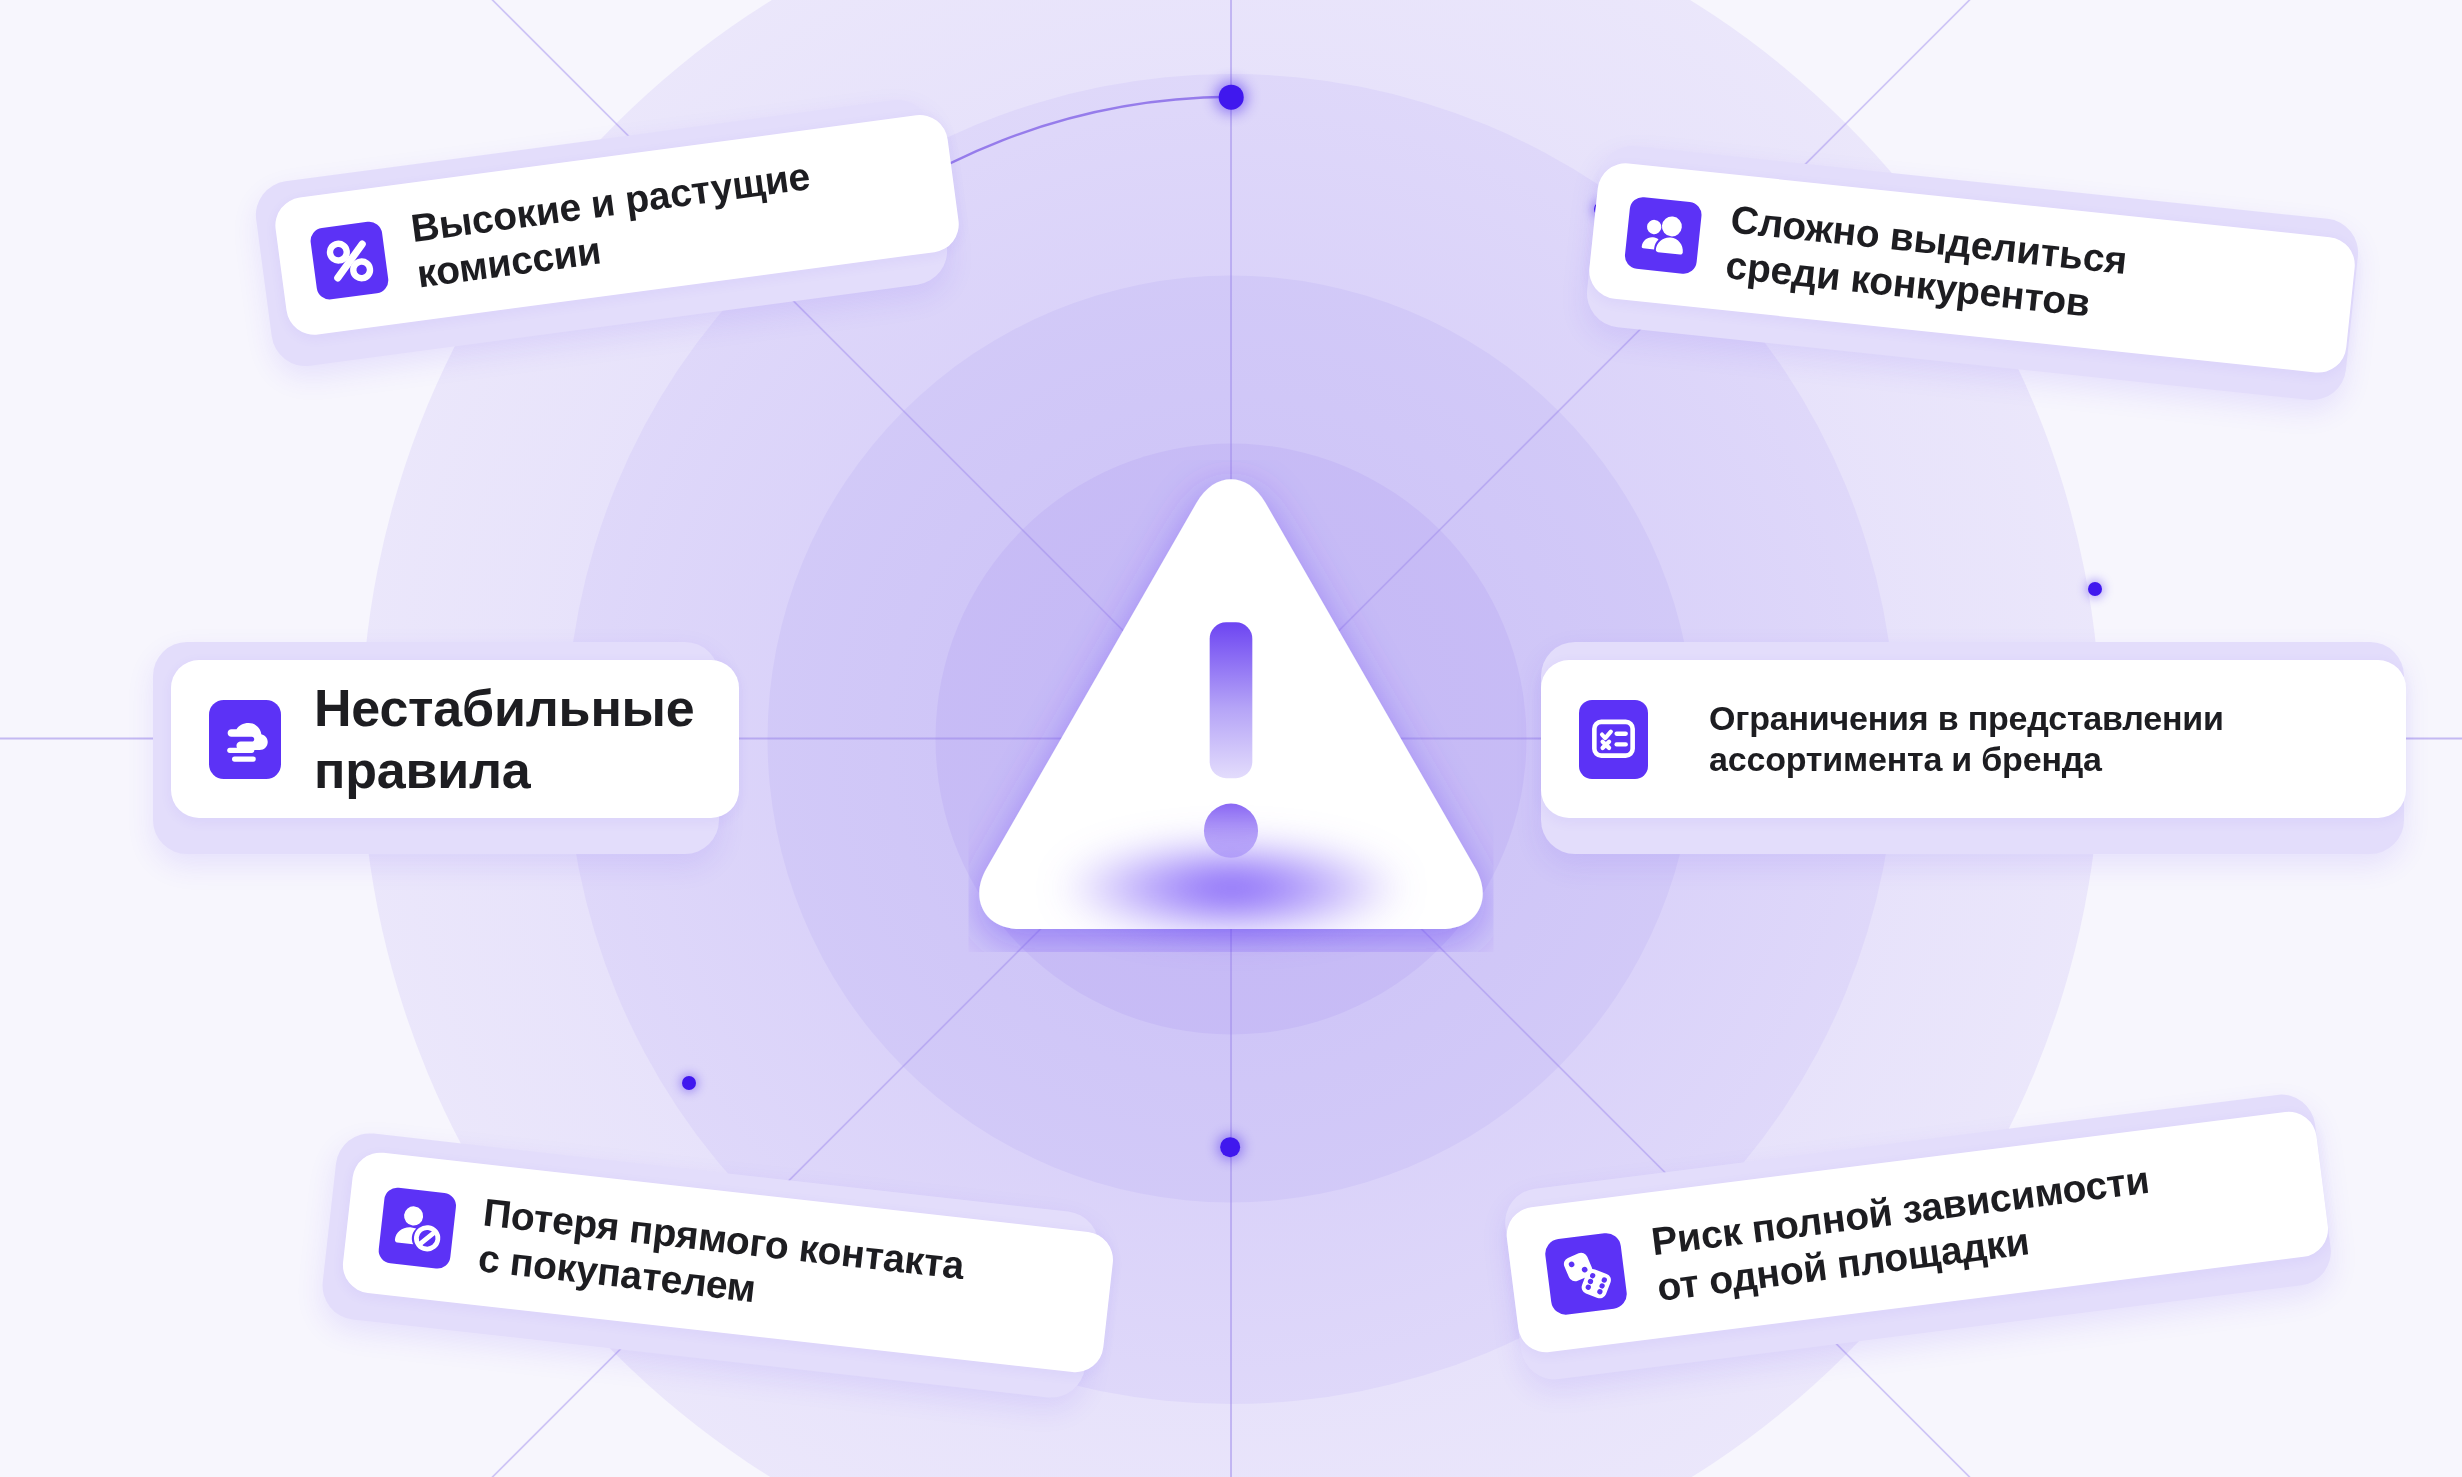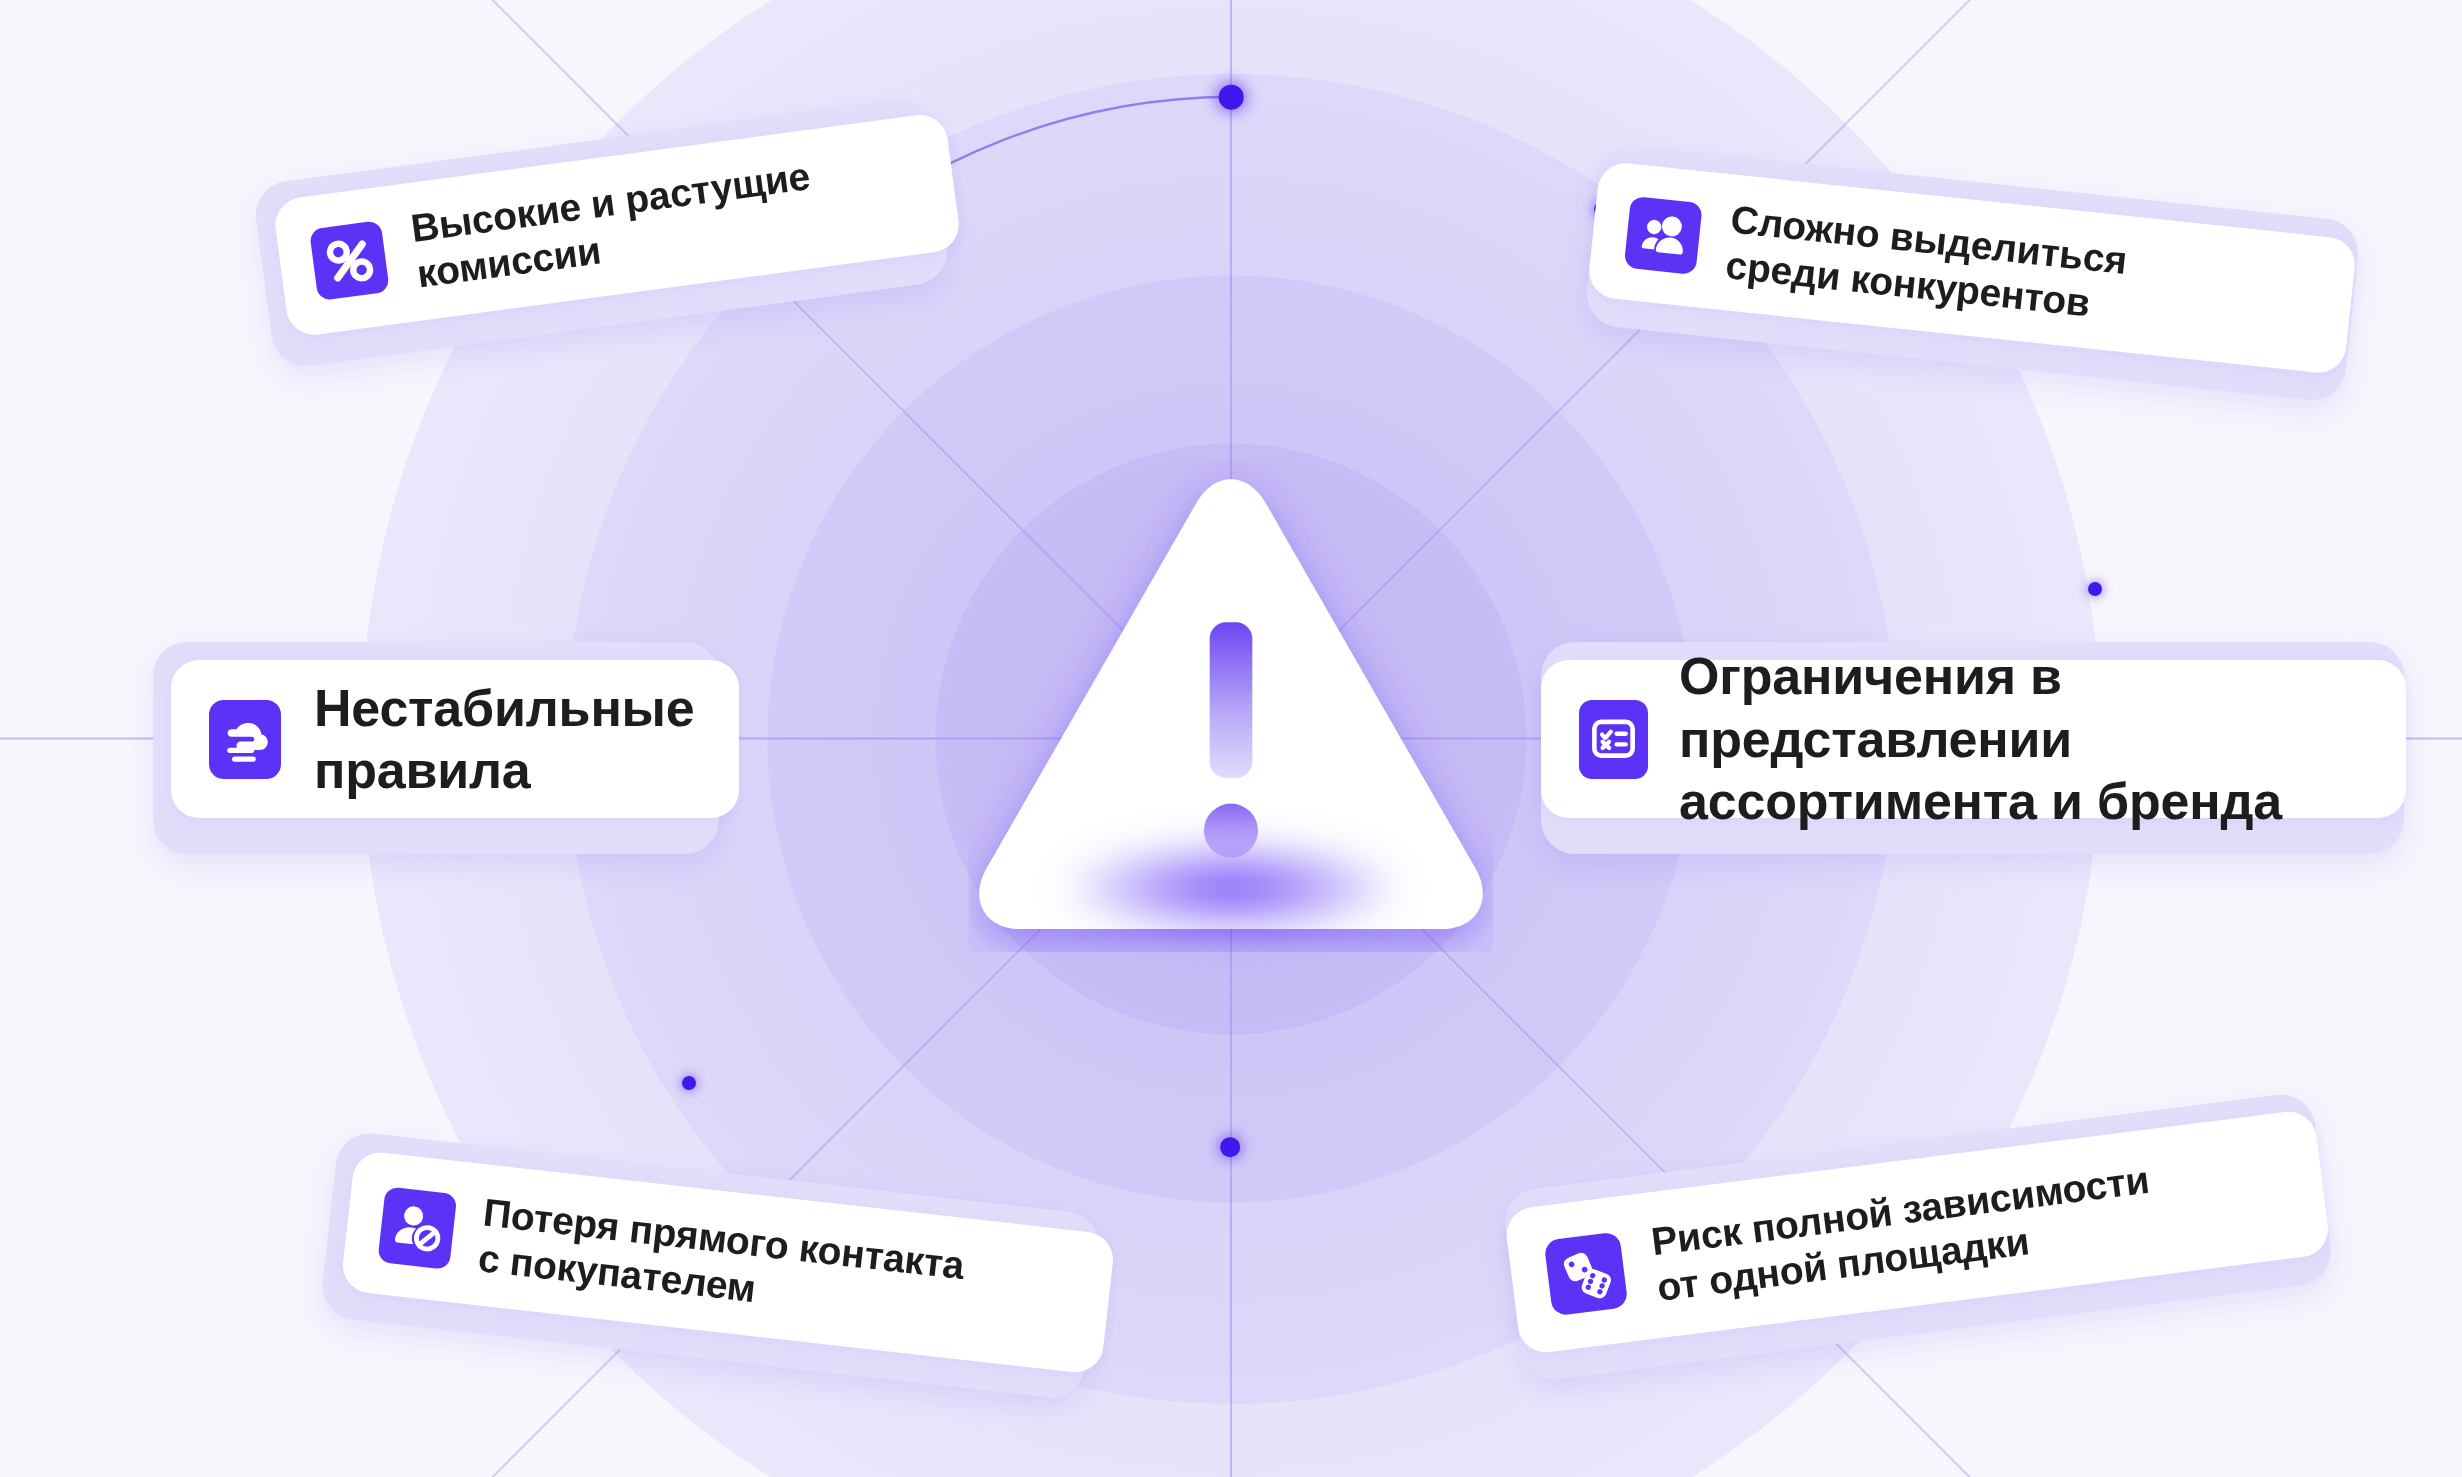--- a/index.html
+++ b/index.html
@@ -132,21 +132,21 @@
   #card-2 { left: 153px;  top: 642px;  width: 548px; height: 194px;
             padding: 18px 0 0 18px; transform: rotate(0deg); }
   #card-2 .card-inner { width: 530px; height: 158px; padding-left: 38px; gap: 33px; }
   #card-2 .card-icon { width: 72px; height: 79px; border-radius: 14.8px; }
   #card-2 .card-text { font-size: 52px; line-height: 1.2; }
 
   #card-3 { left: 1541px; top: 642px;  width: 845px; height: 194px;
             padding: 18px 18px 0 0; transform: rotate(0deg); }
   #card-3 .card-inner { width: 827px; height: 158px; padding-left: 38px; gap: 31px; }
   #card-3 .card-icon { width: 69px; height: 79px; border-radius: 13px; }
-  #card-3 .card-text { font-size: 52px; line-height: 1.2; }
+  #card-3 .card-text { font-size: 34px; line-height: 1.2; margin-left: 30px; }
 
   #card-4 { left: 327px;  top: 1172px; width: 749px; height: 169px;
             padding: 18px 0 0 18px; transform: rotate(6.4deg); }
   #card-4 .card-inner { width: 731px; height: 141px; padding-left: 34px; gap: 28px; }
   #card-4 .card-icon { width: 72px; height: 76px; border-radius: 13px; }
   #card-4 .card-text { font-size: 39px; line-height: 1.17; }
 
   #card-5 { left: 1510px; top: 1141px; width: 798px; height: 174px;
             padding: 18px 18px 0 0; transform: rotate(-7.2deg); }
   #card-5 .card-inner { width: 780px; height: 146px; padding-left: 36px; gap: 31px; }

